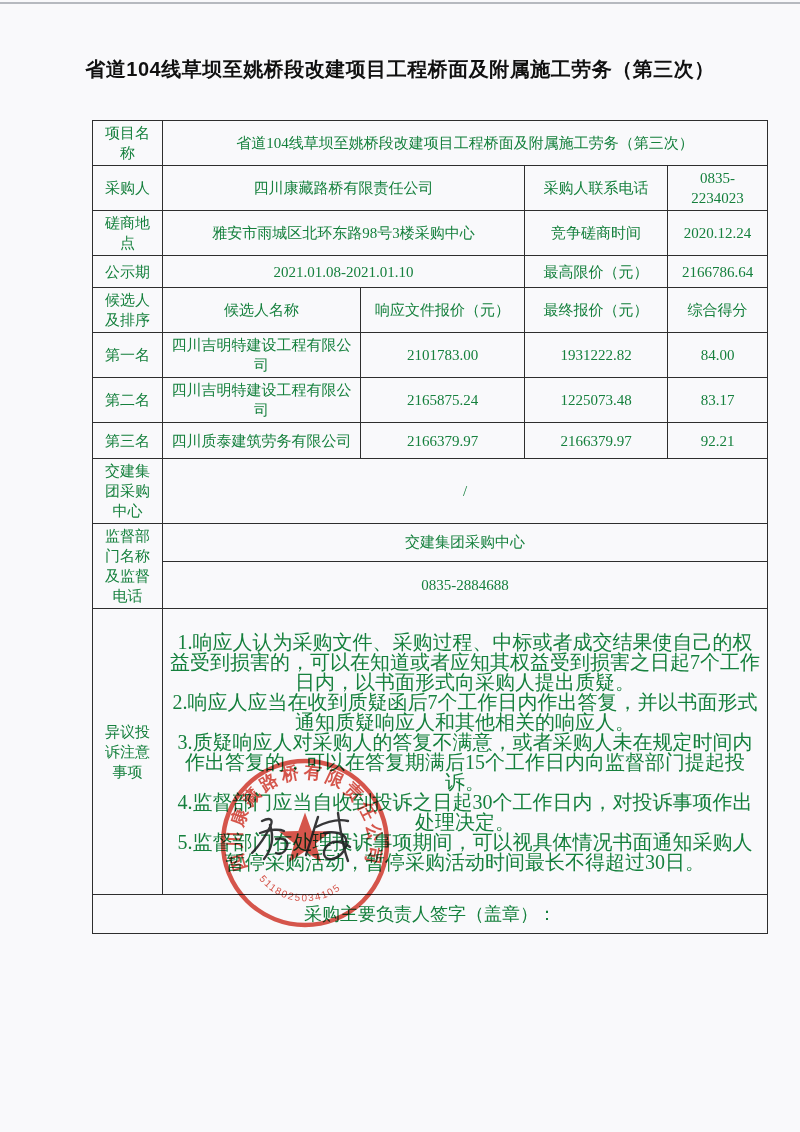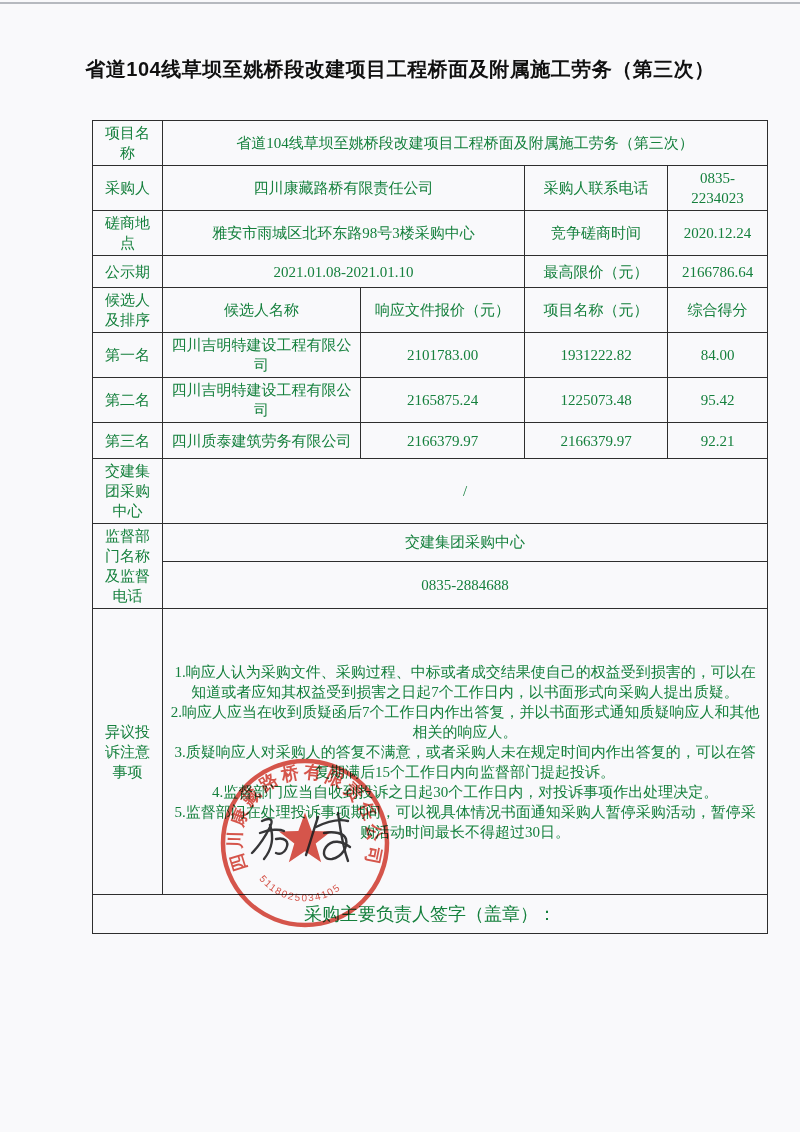--- a/index.html
+++ b/index.html
@@ -33,21 +33,21 @@
     padding:2px 6px;
     text-align:center;vertical-align:middle;
     overflow:hidden;
     line-height:20px;
   }
   td.lab{padding:2px 4px;line-height:19px;}
   td.left{text-align:left;padding-left:7px;}
   td.notes{
     text-align:left;vertical-align:middle;
     padding:6px 10px 6px 8px;
-    font-size:15px;line-height:22px;
+    font-size:20px;line-height:22px;
   }
   td.sig-cell{text-align:left;padding-left:8px;font-size:18px;}
   .seal-svg{
     position:absolute;left:205px;top:743px;width:200px;height:200px;
     mix-blend-mode:multiply;opacity:0.93;
     pointer-events:none;
   }
   .signature-svg{
     position:absolute;left:240px;top:802px;width:135px;height:72px;
     pointer-events:none;
@@ -91,36 +91,36 @@
       <tr style="height:32px">
         <td class="lab">公示期</td>
         <td class="left" colspan="2">2021.01.08-2021.01.10</td>
         <td>最高限价（元）</td>
         <td>2166786.64</td>
       </tr>
       <tr style="height:38px">
         <td class="lab">候选人及排序</td>
         <td>候选人名称</td>
         <td>响应文件报价（元）</td>
-        <td>项目名称（元）</td>
+        <td>最终报价（元）</td>
         <td>综合得分</td>
       </tr>
       <tr style="height:40px">
         <td class="lab">第一名</td>
         <td class="left">四川吉明特建设工程有限公司</td>
         <td>2101783.00</td>
         <td>1931222.82</td>
         <td>84.00</td>
       </tr>
       <tr style="height:39px">
         <td class="lab">第二名</td>
         <td class="left">四川吉明特建设工程有限公司</td>
         <td>2165875.24</td>
         <td>1225073.48</td>
-        <td>95.42</td>
+        <td>83.17</td>
       </tr>
       <tr style="height:36px">
         <td class="lab">第三名</td>
         <td class="left">四川质泰建筑劳务有限公司</td>
         <td>2166379.97</td>
         <td>2166379.97</td>
         <td>92.21</td>
       </tr>
       <tr style="height:35px">
         <td class="lab">交建集团采购中心</td>

